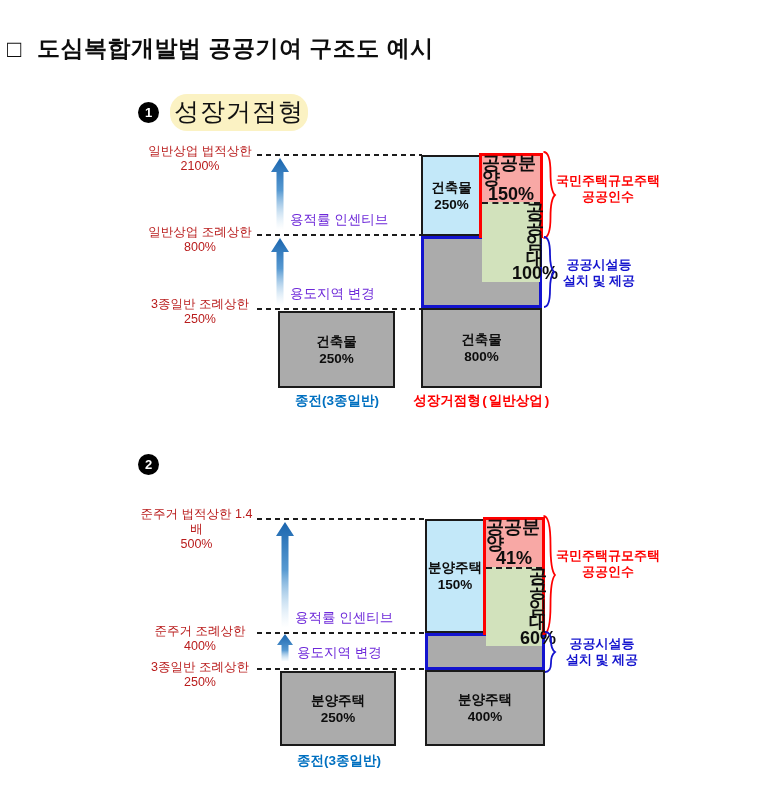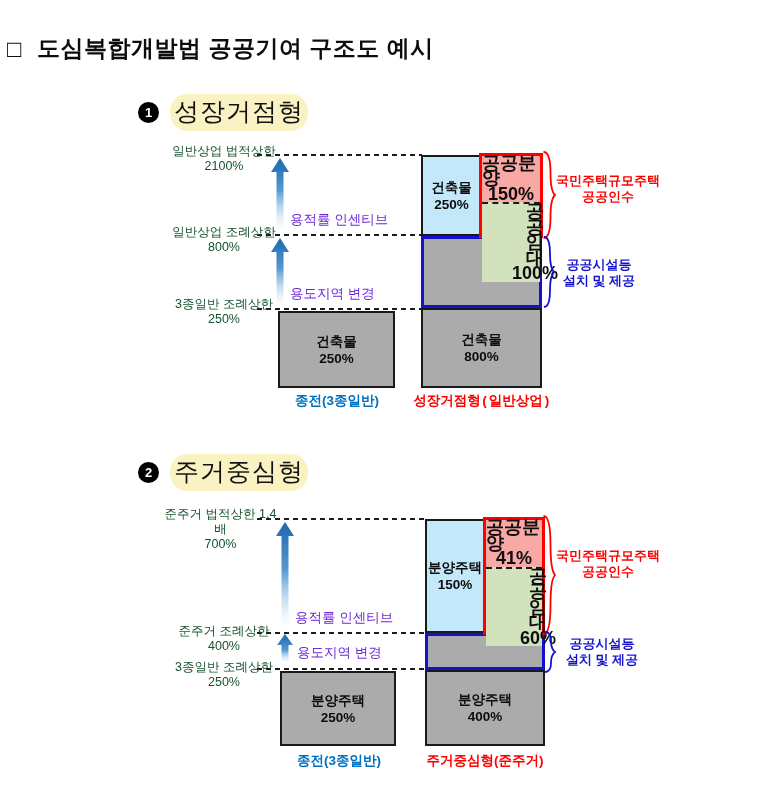--- a/index.html
+++ b/index.html
@@ -16,21 +16,21 @@
   .num-circle{width:21px;height:21px;border-radius:50%;background:#000;color:#fff;
               font-size:13px;font-weight:bold;display:flex;align-items:center;justify-content:center;}
   .sec-title{font-family:"Liberation Serif","DejaVu Serif",serif;font-size:25px;color:#121212;
              background:#FBF2C3;padding:1px 4px 3px 4px;letter-spacing:1px;border-radius:17px;}
 
   
   .dash{position:absolute;height:2px;
         background:repeating-linear-gradient(90deg,#1c1c1c 0 5px,transparent 5px 9px);}
 
   
-  .axis-label{position:absolute;text-align:center;font-size:12.5px;line-height:15px;color:#14532d;margin-left:24px;}
+  .axis-label{position:absolute;text-align:center;font-size:12.5px;line-height:15px;color:#b91c1c;}
 
   
   .gray-label{position:absolute;font-size:13.5px;color:#6d28d9;white-space:nowrap;}
 
   
   .box{position:absolute;box-sizing:border-box;display:flex;flex-direction:column;
        align-items:center;justify-content:center;text-align:center;}
   .box .l1,.box .l2{font-weight:bold;font-size:13.5px;line-height:17px;color:#0d0d0d;}
   .gray-fill{background:#ABABAB;}
   .black-border{border:2px solid #1a1a1a;}
@@ -148,30 +148,29 @@
   <svg style="left:542px;top:236px;" width="13" height="72">
     <path d="M2,1 Q8,1 8,18 Q8,32 12,36 Q8,40 8,54 Q8,71 2,71" fill="none" stroke="#1313CE" stroke-width="1.8"></path>
   </svg>
   <div class="note note-blue" style="left:548px;top:257px;width:102px;">
     <div>공공시설등</div>
     <div>설치 및 제공</div>
   </div>
 
   <div class="sec-head" style="left:138px;top:454px;">
     <span class="num-circle">2</span>
-    <span class="sec-title">주거중심형</span>
   </div>
 
   <div class="dash" style="left:257px;top:518px;width:168px;"></div>
   <div class="dash" style="left:257px;top:632px;width:168px;"></div>
   <div class="dash" style="left:257px;top:668px;width:168px;"></div>
 
   <div class="axis-label" style="left:136px;top:507px;width:121px;">
     <div>준주거 법적상한 1.4배</div>
-    <div>700%</div>
+    <div>500%</div>
   </div>
   <div class="axis-label" style="left:143px;top:624px;width:114px;">
     <div>준주거 조례상한</div>
     <div>400%</div>
   </div>
   <div class="axis-label" style="left:143px;top:660px;width:114px;">
     <div>3종일반 조례상한</div>
     <div>250%</div>
   </div>
 
@@ -218,21 +217,20 @@
       <span>공공분양</span>
       <span>41%</span>
     </div>
     <div class="green-part">
       <span>공공임대</span>
       <span>60%</span>
     </div>
   </div>
 
   <div class="cap cap-blue" style="left:274px;top:752px;width:130px;">종전(3종일반)</div>
-  <div class="cap cap-red" style="left:412px;top:752px;width:146px;">주거중심형(준주거)</div>
 
   <svg style="left:541px;top:515px;" width="15" height="120">
     <path d="M2.5,1 Q9.5,1 9.5,30 Q9.5,55 14,60 Q9.5,65 9.5,90 Q9.5,119 2.5,119" fill="none" stroke="#FE0000" stroke-width="1.8"></path>
   </svg>
   <div class="note note-red" style="left:550px;top:548px;width:116px;">
     <div>국민주택규모주택</div>
     <div>공공인수</div>
   </div>
   <svg style="left:543px;top:631px;" width="13" height="42">
     <path d="M2,1 Q8,1 8,10 Q8,18 12,21 Q8,24 8,32 Q8,41 2,41" fill="none" stroke="#1313CE" stroke-width="1.8"></path>

